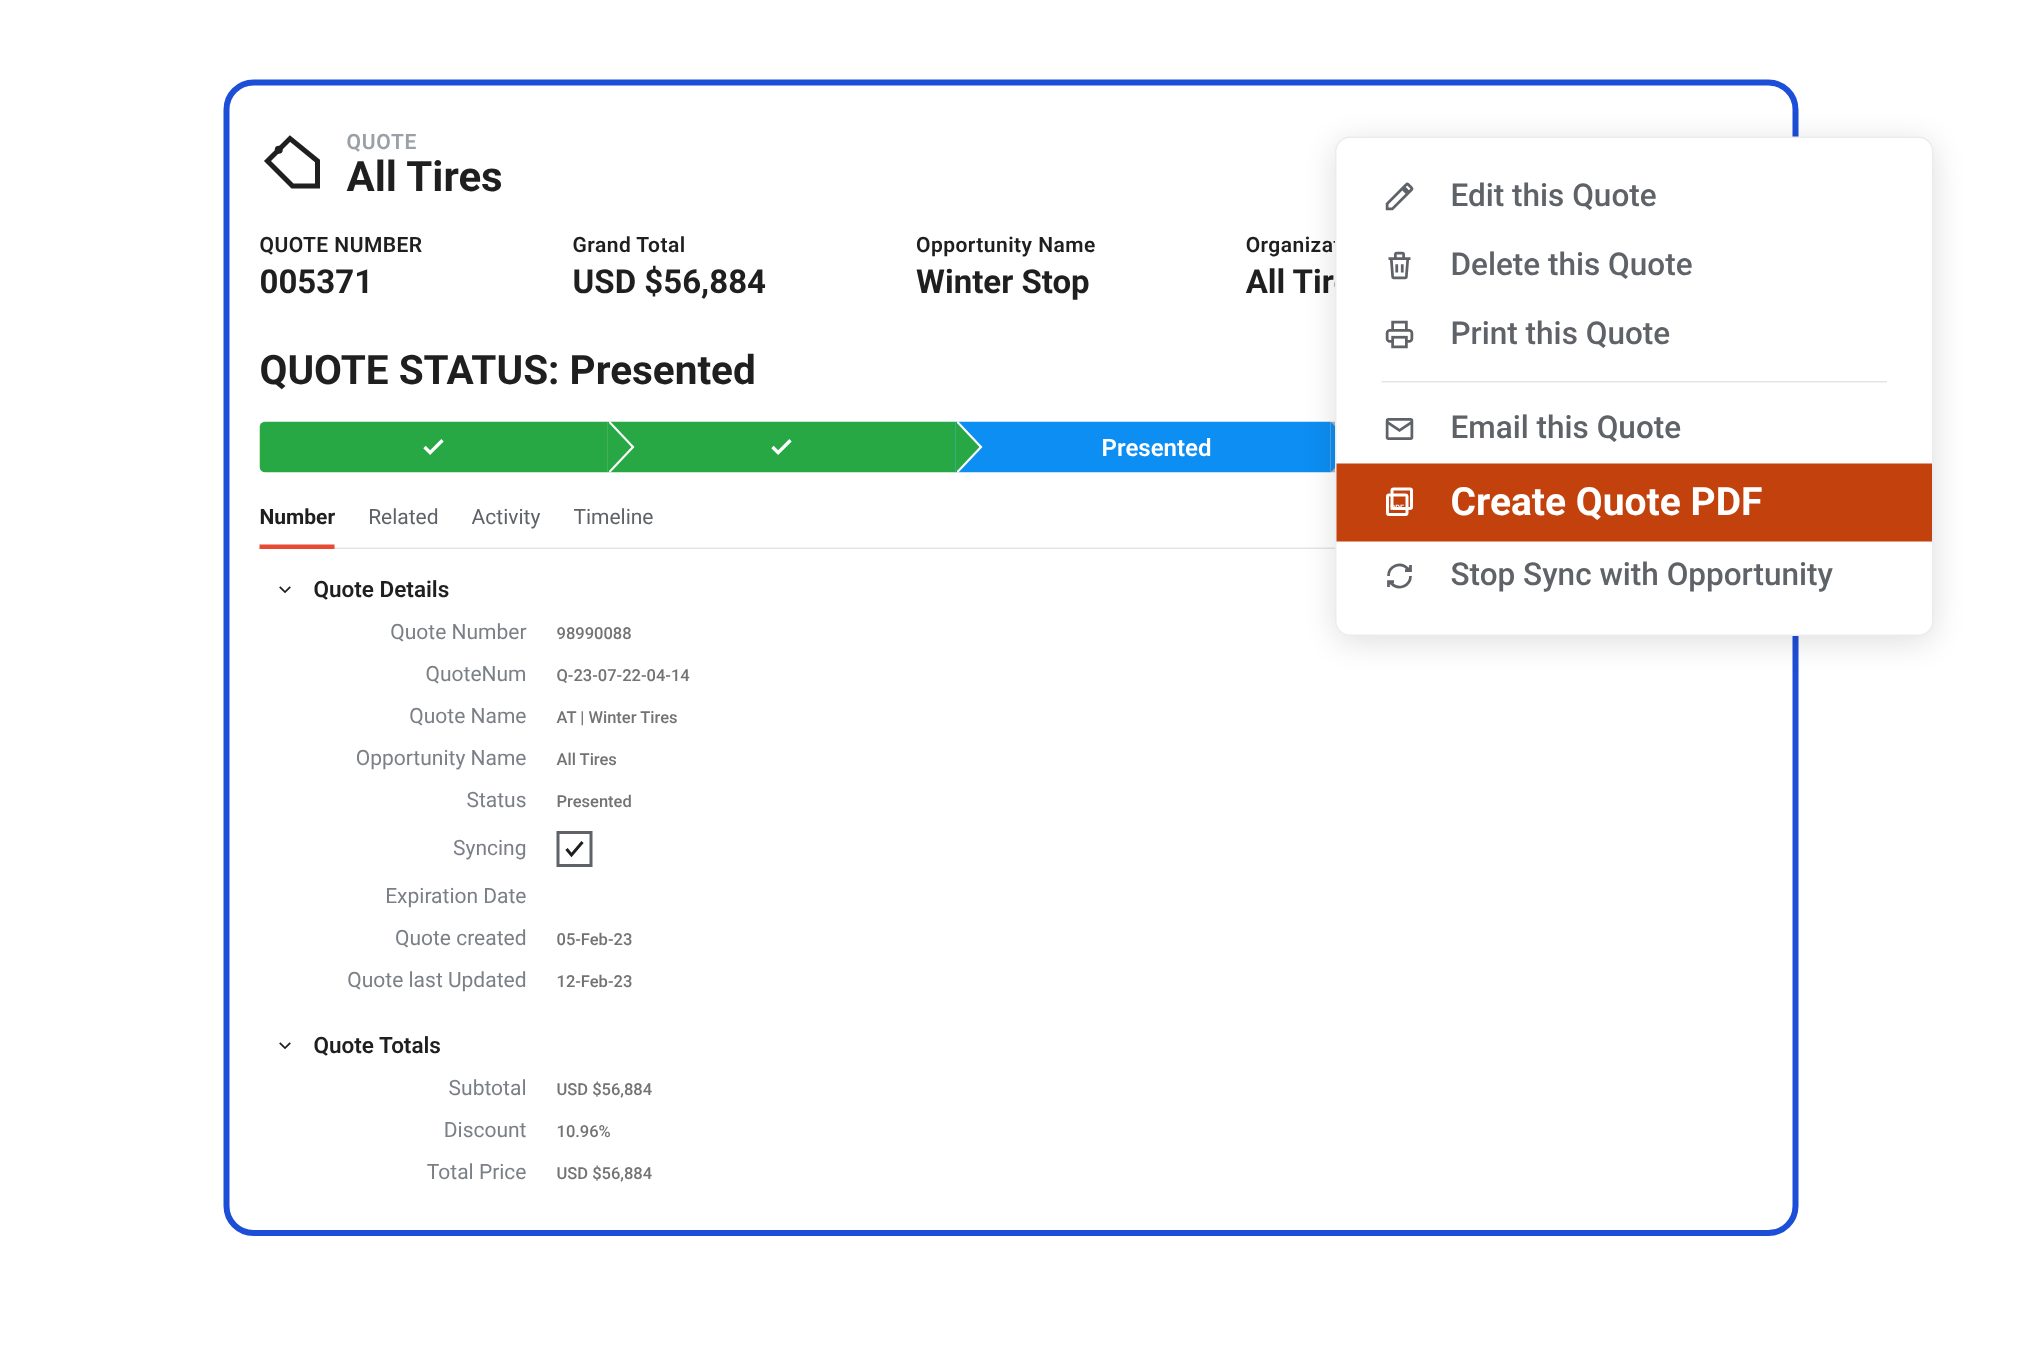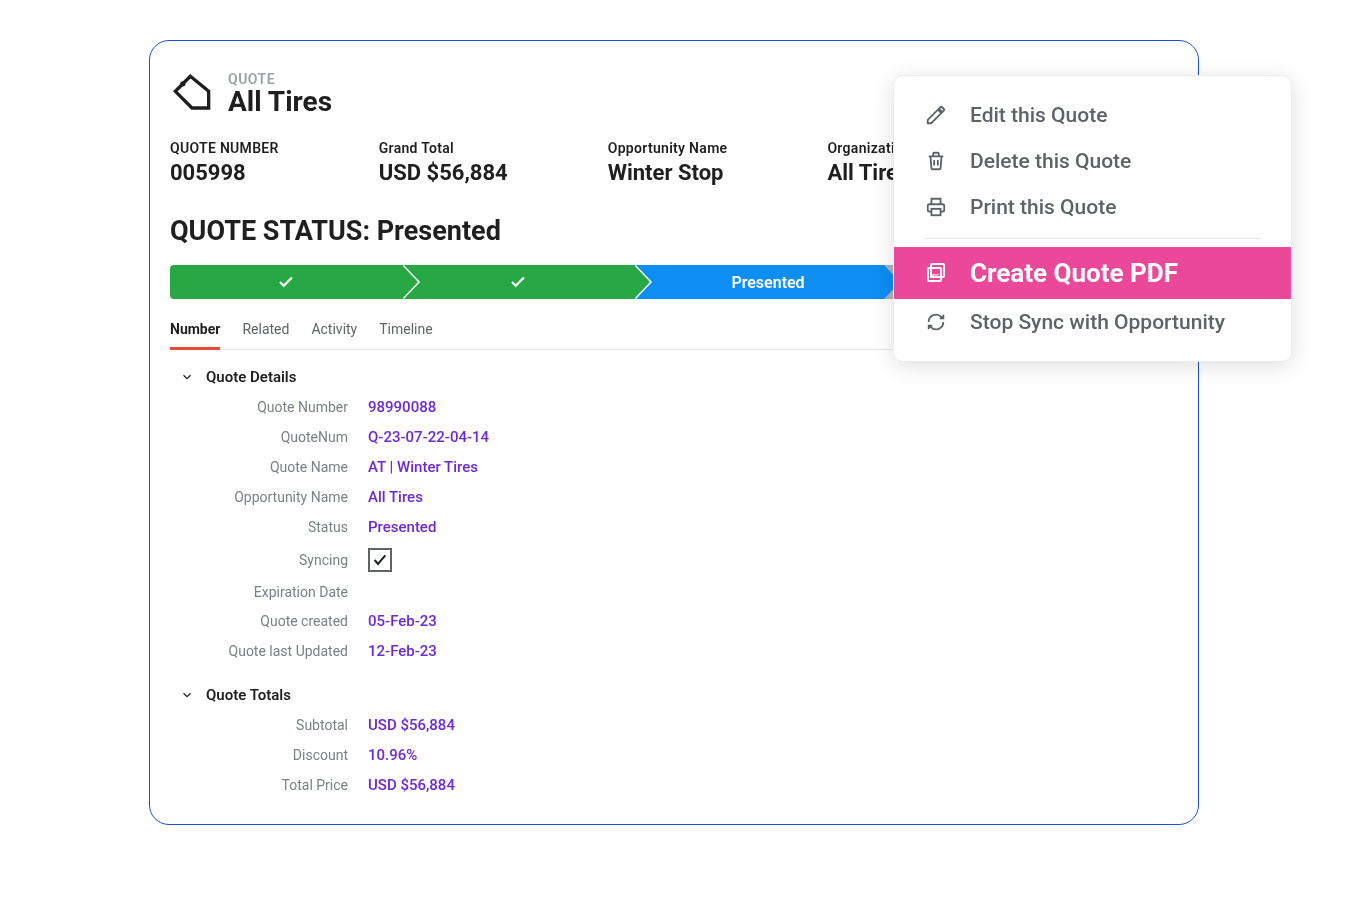--- a/index.html
+++ b/index.html
@@ -4,22 +4,22 @@
   <style>
     * { box-sizing: border-box; margin: 0; padding: 0; }
     body {
       font-family: -apple-system, BlinkMacSystemFont, "Segoe UI", Roboto, "Helvetica Neue", Arial, sans-serif;
       background: #fff;
       padding: 40px;
       color: #333;
     }
     .card {
       width: 1050px;
-      margin: 0 auto;
-      border: 1px solid #1d4ed8;
+      margin: 13px auto;
+      border: 4px solid #1d4ed8;
       border-radius: 20px;
       padding: 30px 20px 30px 20px;
       position: relative;
     }
     .header {
       display: flex;
       align-items: flex-start;
       gap: 14px;
       margin-bottom: 22px;
     }
@@ -174,22 +174,22 @@
       margin-top: 12px;
     }
     .detail-label {
       width: 188px;
       text-align: right;
       font-size: 14px;
       color: #7b7f86;
       padding-right: 20px;
     }
     .detail-value {
-      font-size: 15px;
-      color: #6d28d9;
+      font-size: 11px;
+      color: #737373;
       font-weight: 500;
     }
     .checkbox-box {
       width: 24px;
       height: 24px;
       border: 2px solid #5f6368;
       display: inline-flex;
       align-items: center;
       justify-content: center;
     }
@@ -211,21 +211,21 @@
       display: flex;
       align-items: center;
       gap: 22px;
       padding: 11px 30px;
       font-size: 21px;
       color: #5f6368;
       font-weight: 500;
       cursor: pointer;
     }
     .menu-item.active {
-      background: #ec4899;
+      background: #c2410c;
       color: #fff;
       font-weight: 700;
       font-size: 26px;
     }
     .menu-icon {
       width: 24px;
       height: 24px;
       flex-shrink: 0;
       display: inline-flex;
       align-items: center;
@@ -251,21 +251,21 @@
     </div>
     <div class="header-text">
       <div class="quote-label">QUOTE</div>
       <div class="quote-title">All Tires</div>
     </div>
   </div>
 
   <div class="summary-row">
     <div class="summary-item">
       <span class="summary-label upper">QUOTE NUMBER</span>
-      <span class="summary-value">005998</span>
+      <span class="summary-value">005371</span>
     </div>
     <div class="summary-item">
       <span class="summary-label">Grand Total</span>
       <span class="summary-value">USD $56,884</span>
     </div>
     <div class="summary-item">
       <span class="summary-label">Opportunity Name</span>
       <span class="summary-value">Winter Stop</span>
     </div>
     <div class="summary-item">
@@ -394,20 +394,29 @@
       <div class="menu-item">
         <span class="menu-icon" style="color: rgb(95, 99, 104);">
           <svg viewBox="0 0 24 24" width="22" height="22" fill="none" stroke="currentColor" stroke-width="2">
             <path d="M7 9V3h10v6M7 17H5a2 2 0 0 1-2-2v-4a2 2 0 0 1 2-2h14a2 2 0 0 1 2 2v4a2 2 0 0 1-2 2h-2"></path>
             <rect x="7" y="14" width="10" height="7"></rect>
           </svg>
         </span>
         <span>Print this Quote</span>
       </div>
       <div class="menu-divider"></div>
+      <div class="menu-item">
+        <span class="menu-icon" style="color: rgb(95, 99, 104);">
+          <svg viewBox="0 0 24 24" width="22" height="22" fill="none" stroke="currentColor" stroke-width="2">
+            <rect x="3" y="5" width="18" height="14" rx="1"></rect>
+            <polyline points="3 7 12 13 21 7"></polyline>
+          </svg>
+        </span>
+        <span>Email this Quote</span>
+      </div>
       <div class="menu-item active">
         <span class="menu-icon" style="color: rgb(255, 255, 255);">
           <svg viewBox="0 0 24 24" width="24" height="24" fill="none" stroke="currentColor" stroke-width="2">
             <rect x="7" y="3" width="13" height="13" rx="1"></rect>
             <rect x="4" y="7" width="13" height="13" rx="1"></rect>
             <text x="10.5" y="17" font-size="5" fill="currentColor" stroke="none" text-anchor="middle" font-weight="bold">PDF</text>
           </svg>
         </span>
         <span>Create Quote PDF</span>
       </div>

